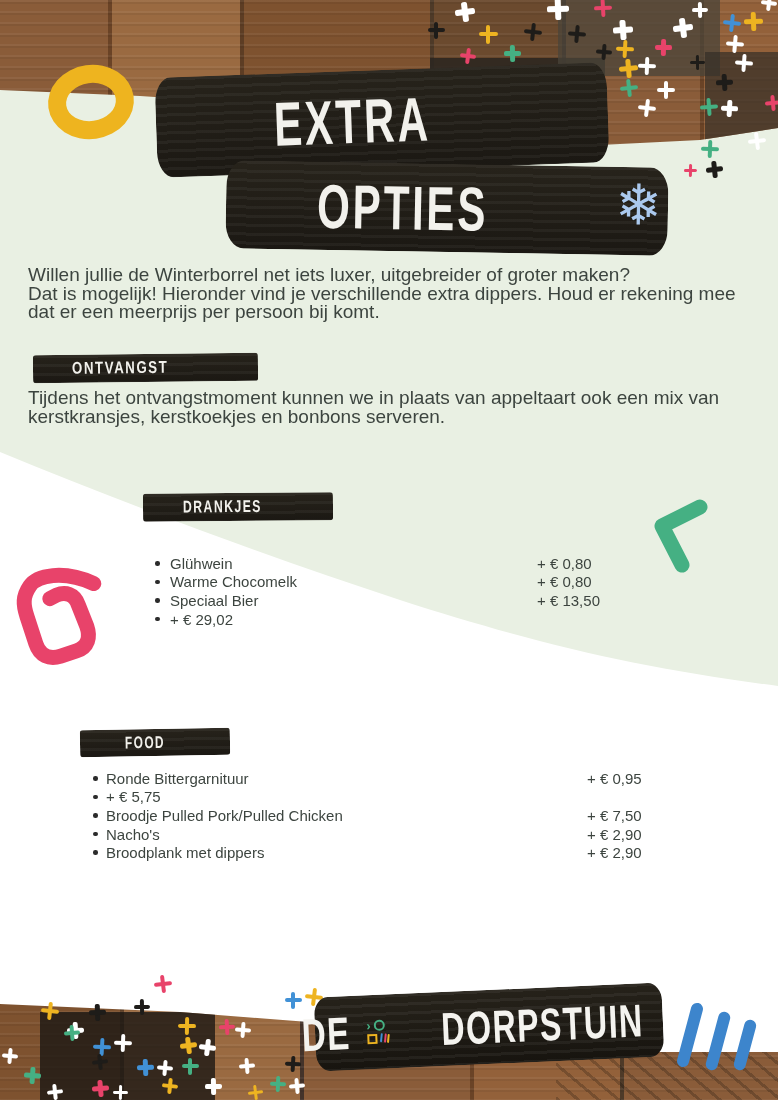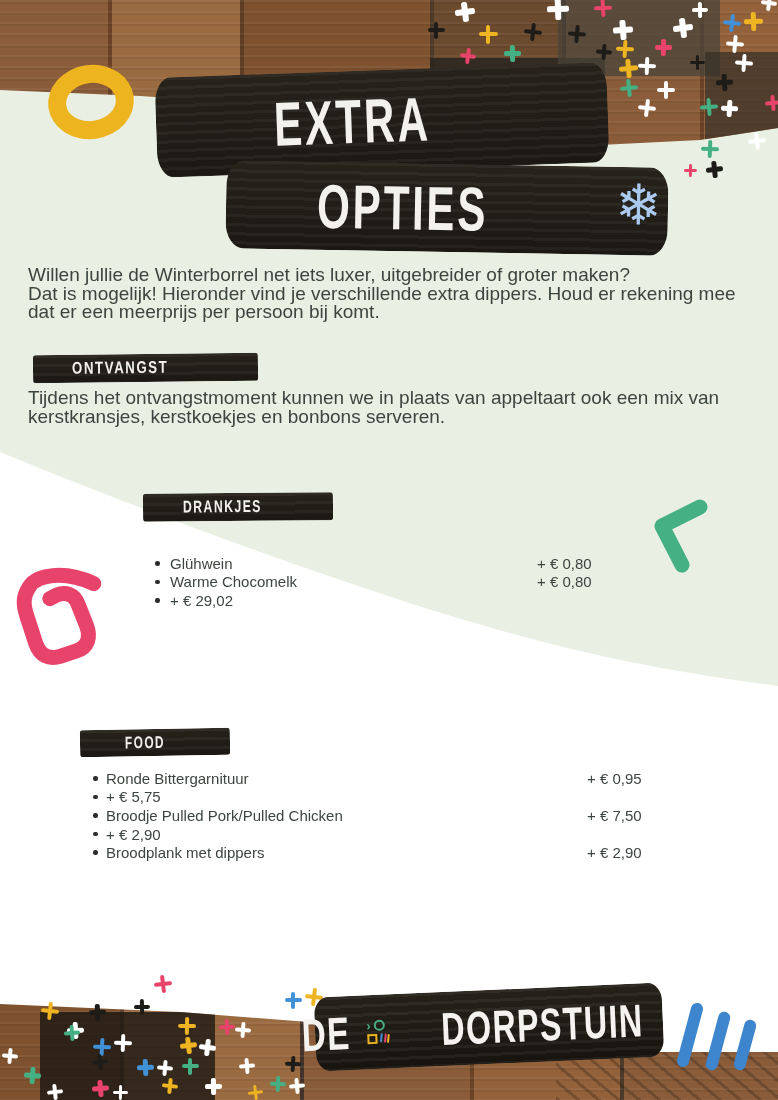--- a/index.html
+++ b/index.html
@@ -158,20 +158,25 @@
       <span class="item-name">Glühwein</span>
       <span class="item-price">+ € 0,80</span>
     </div>
     <div class="menu-row">
       <span class="bullet"></span>
       <span class="item-name">Warme Chocomelk</span>
       <span class="item-price">+ € 0,80</span>
     </div>
     <div class="menu-row">
       <span class="bullet"></span>
+      <span class="item-name">Speciaal Bier</span>
+      <span class="item-price">+ € 13,50</span>
+    </div>
+    <div class="menu-row">
+      <span class="bullet"></span>
       <span class="item-price">+ € 29,02</span>
     </div>
   </div>
 
   <div class="board sec-board board-food">
     <span class="btxt">FOOD</span>
   </div>
   <div class="menu menu-food">
     <div class="menu-row">
       <span class="bullet"></span>
@@ -182,20 +187,21 @@
       <span class="bullet"></span>
       <span class="item-price">+ € 5,75</span>
     </div>
     <div class="menu-row">
       <span class="bullet"></span>
       <span class="item-name">Broodje Pulled Pork/Pulled Chicken</span>
       <span class="item-price">+ € 7,50</span>
     </div>
     <div class="menu-row">
       <span class="bullet"></span>
+      <span class="item-name">Nacho's</span>
       <span class="item-price">+ € 2,90</span>
     </div>
     <div class="menu-row">
       <span class="bullet"></span>
       <span class="item-name">Broodplank met dippers</span>
       <span class="item-price">+ € 2,90</span>
     </div>
   </div>
 
   <div class="brand-board">

